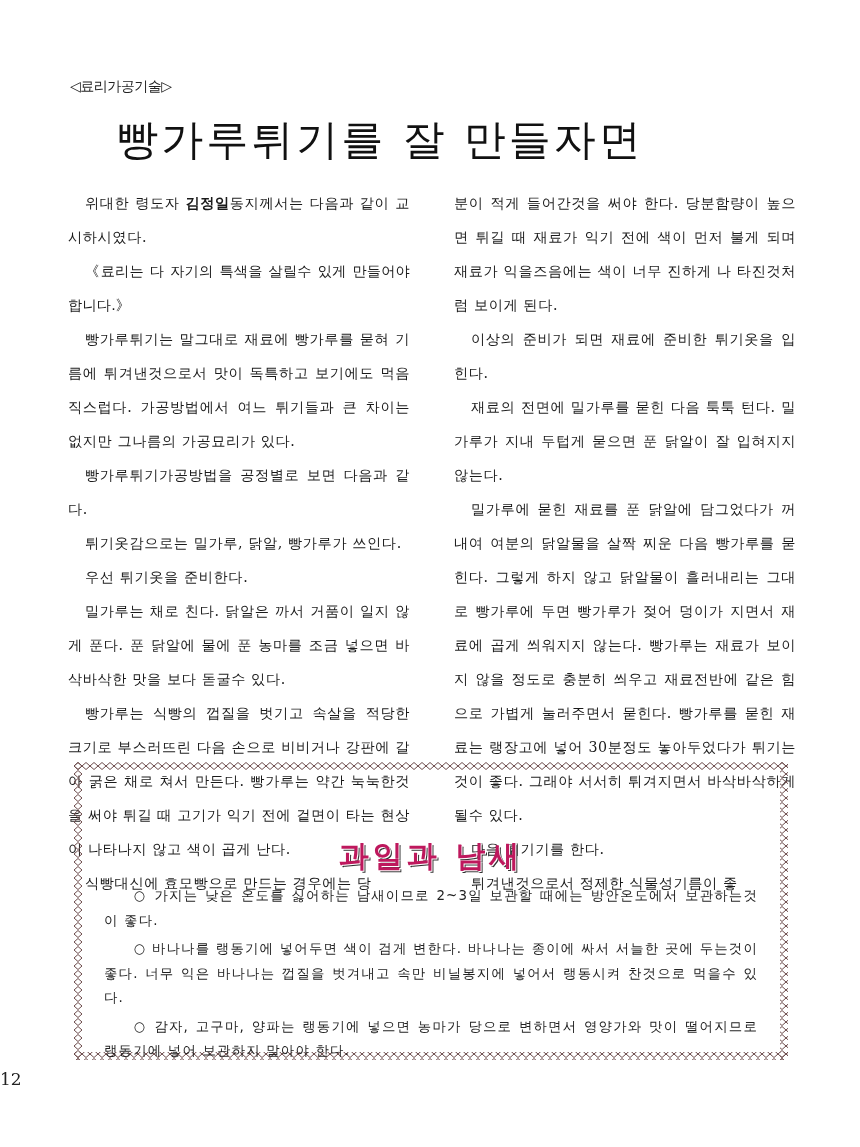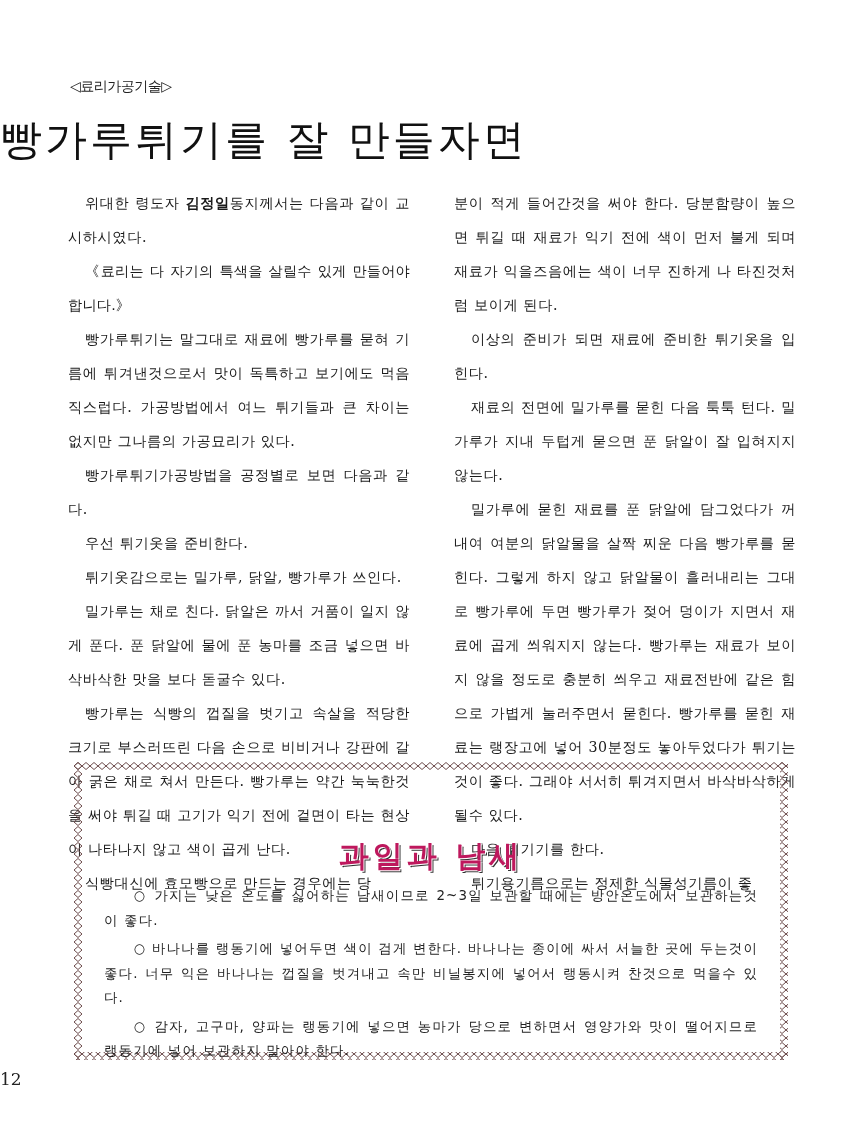--- a/index.html
+++ b/index.html
@@ -2,21 +2,21 @@
 <html><head>
 <meta charset="utf-8">
 <style>
   html, body { margin: 0; padding: 0; background: #ffffff; }
   body { width: 860px; height: 1147px; position: relative; overflow: hidden;
          font-family: "DejaVu Serif", "Liberation Serif", serif; color: #1a1a1a; }
 
   .section-tag { position: absolute; left: 70px; top: 78px; font-size: 14px;
                  font-family: "DejaVu Sans", sans-serif; color: #222; letter-spacing: -0.5px; }
 
-  .page-title { position: absolute; left: 0; width: 760px; top: 112px; text-align: left;
+  .page-title { position: absolute; left: 0; width: 760px; top: 112px; text-align: center;
                 font-family: "DejaVu Sans", sans-serif; font-size: 42px; font-weight: normal;
                 letter-spacing: 3px; color: #111; margin: 0; }
 
   .columns { position: absolute; top: 186px; left: 68px; width: 728px; display: flex;
              justify-content: space-between; }
   .col { width: 342px; font-size: 14.2px; line-height: 34px; text-align: justify;
          letter-spacing: 0.6px; }
   .col p { margin: 0; text-indent: 1.2em; }
   .col p.noindent { text-indent: 0; }
   .col .bold { font-weight: bold; }
@@ -48,33 +48,33 @@
 <h1 class="page-title">빵가루튀기를 잘 만들자면</h1>
 
 <div class="columns">
   <div class="col">
     <p>
       <span>위대한 령도자 </span><span class="bold">김정일</span><span>동지께서는 다음과 같이 교시하시였다.</span>
     </p>
     <p class="quote">《료리는 다 자기의 특색을 살릴수 있게 만들어야 합니다.》</p>
     <p>빵가루튀기는 말그대로 재료에 빵가루를 묻혀 기름에 튀겨낸것으로서 맛이 독특하고 보기에도 먹음직스럽다. 가공방법에서 여느 튀기들과 큰 차이는 없지만 그나름의 가공묘리가 있다.</p>
     <p>빵가루튀기가공방법을 공정별로 보면 다음과 같다.</p>
+    <p>튀기옷감으로는 밀가루, 닭알, 빵가루가 쓰인다.</p>
     <p>우선 튀기옷을 준비한다.</p>
-    <p>튀기옷감으로는 밀가루, 닭알, 빵가루가 쓰인다.</p>
     <p>밀가루는 채로 친다. 닭알은 까서 거품이 일지 않게 푼다. 푼 닭알에 물에 푼 농마를 조금 넣으면 바삭바삭한 맛을 보다 돋굴수 있다.</p>
     <p>빵가루는 식빵의 껍질을 벗기고 속살을 적당한 크기로 부스러뜨린 다음 손으로 비비거나 강판에 갈아 굵은 채로 쳐서 만든다. 빵가루는 약간 눅눅한것을 써야 튀길 때 고기가 익기 전에 겉면이 타는 현상이 나타나지 않고 색이 곱게 난다.</p>
     <p>식빵대신에 효모빵으로 만드는 경우에는 당</p>
   </div>
   <div class="col">
     <p class="noindent">분이 적게 들어간것을 써야 한다. 당분함량이 높으면 튀길 때 재료가 익기 전에 색이 먼저 불게 되며 재료가 익을즈음에는 색이 너무 진하게 나 타진것처럼 보이게 된다.</p>
     <p>이상의 준비가 되면 재료에 준비한 튀기옷을 입힌다.</p>
     <p>재료의 전면에 밀가루를 묻힌 다음 툭툭 턴다. 밀가루가 지내 두텁게 묻으면 푼 닭알이 잘 입혀지지 않는다.</p>
     <p>밀가루에 묻힌 재료를 푼 닭알에 담그었다가 꺼내여 여분의 닭알물을 살짝 찌운 다음 빵가루를 묻힌다. 그렇게 하지 않고 닭알물이 흘러내리는 그대로 빵가루에 두면 빵가루가 젖어 덩이가 지면서 재료에 곱게 씌워지지 않는다. 빵가루는 재료가 보이지 않을 정도로 충분히 씌우고 재료전반에 같은 힘으로 가볍게 눌러주면서 묻힌다. 빵가루를 묻힌 재료는 랭장고에 넣어 30분정도 놓아두었다가 튀기는것이 좋다. 그래야 서서히 튀겨지면서 바삭바삭하게 될수 있다.</p>
     <p>다음 튀기기를 한다.</p>
-    <p>튀기용기름으로는 정제한 식물성기름이 좋</p>
+    <p>튀겨낸것으로서 정제한 식물성기름이 좋</p>
   </div>
 </div>
 
 <div class="box">
   <svg class="box-border" width="714" height="298" viewBox="0 0 714 298" xmlns="http://www.w3.org/2000/svg">
     <defs>
       <pattern id="dh" x="0" y="0" width="8" height="8" patternUnits="userSpaceOnUse">
         <path d="M0 4 L4 0.5 L8 4 L4 7.5 Z" fill="none" stroke="#6b4a4a" stroke-width="1"></path>
       </pattern>
     </defs>

